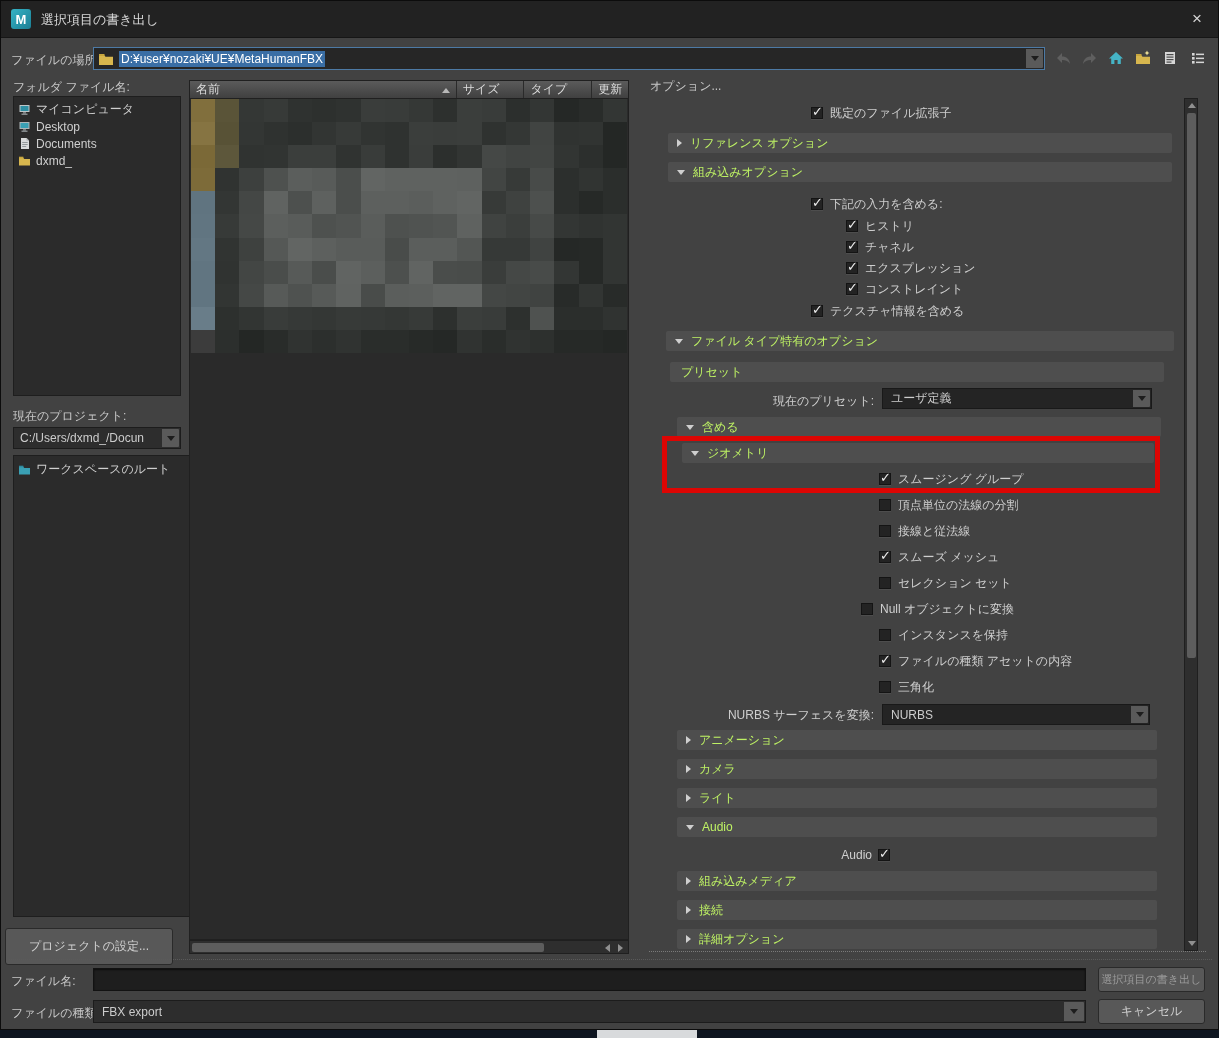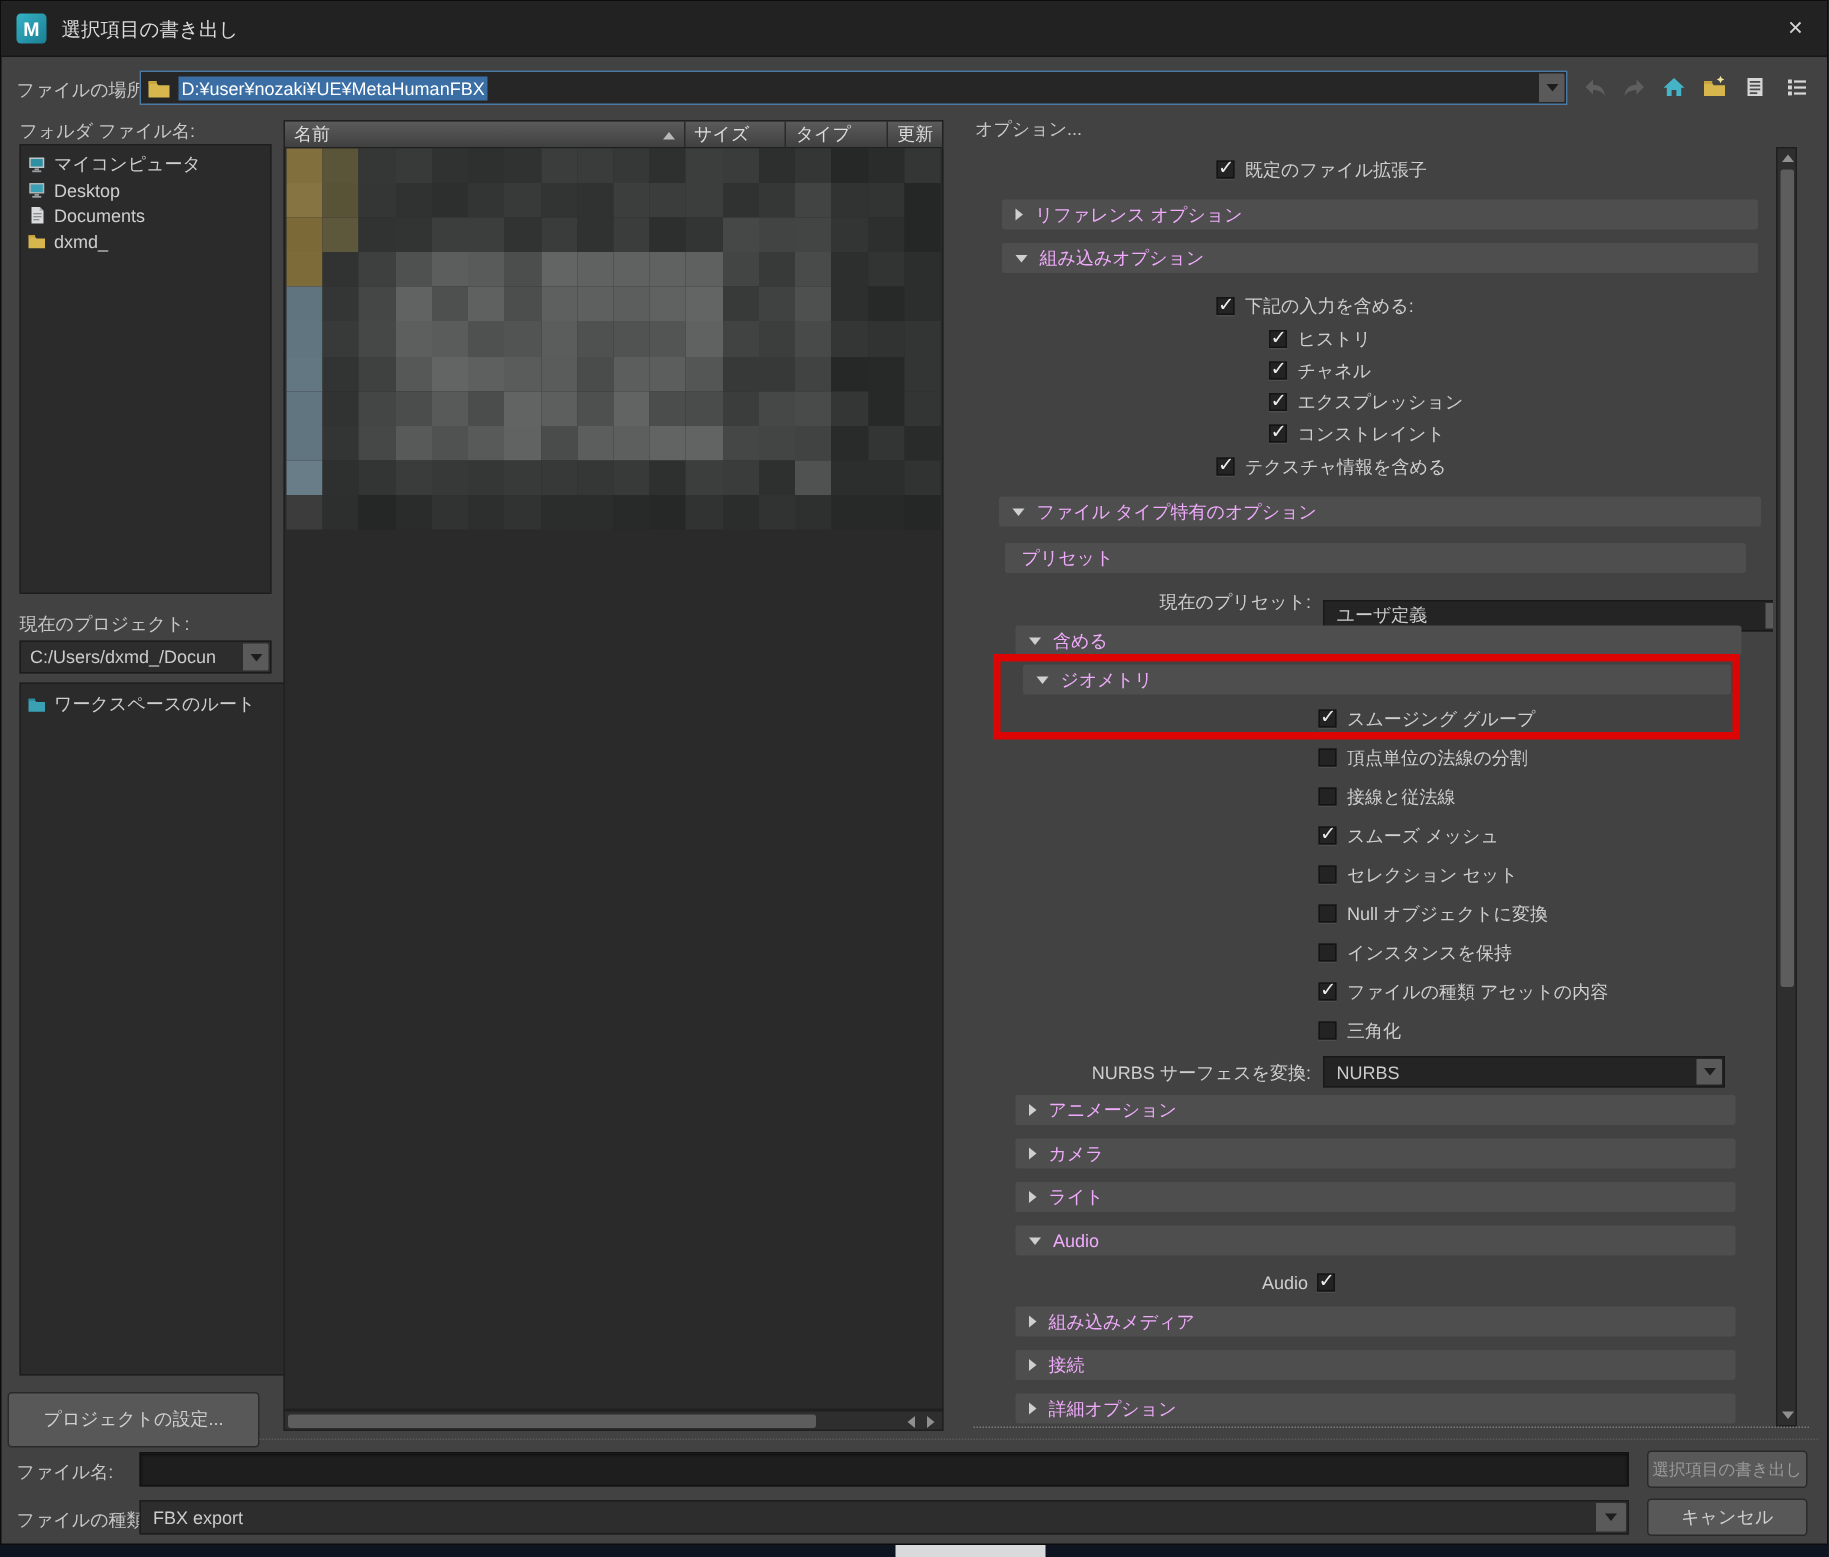--- a/index.html
+++ b/index.html
@@ -66,21 +66,21 @@
 
   
   .options { position:absolute; left:645px; top:75px; width:536px; height:875px; overflow:hidden; }
   .opt-title { position:absolute; left:4px; top:2px; font-size:12px; color:#c8c8c8; }
   .bar { position:absolute; height:20px; background:#4e4e4e; border-radius:2px; display:flex;
     align-items:center; padding-left:9px; }
   .bar .tri { width:0; height:0; margin-right:8px; flex:none;
     border-left:5px solid #cfcfcf; border-top:4px solid transparent; border-bottom:4px solid transparent; }
   .bar.open .tri { border-left:4px solid transparent; border-right:4px solid transparent;
     border-top:5px solid #cfcfcf; border-bottom:none; }
-  .bar-label { font-size:12px; color:#f0abfc; white-space:nowrap; }
+  .bar-label { font-size:12px; color:#bef264; white-space:nowrap; }
   .row-cb { position:absolute; display:flex; align-items:center; height:18px; }
   .cb { width:12px; height:12px; background:#232323; border:1px solid #141414;
     box-shadow:0 1px 0 rgba(255,255,255,.06); position:relative; flex:none; }
   .tick { display:none; position:absolute; left:0px; top:-4px; font-size:13px; font-weight:bold; color:#ededed; }
   .row-cb.checked .tick { display:block; }
   .cb-label { margin-left:7px; font-size:12px; color:#cfcfcf; white-space:nowrap; }
   .rlabel { position:absolute; font-size:12px; color:#cfcfcf; text-align:right; line-height:18px; white-space:nowrap; }
   .dd { position:absolute; height:21px; background:#242424; border:1px solid #191919; display:flex;
     align-items:center; padding-left:8px; font-size:12px; color:#cccccc; }
   .annotation { position:absolute; left:16px; top:360px; width:498px; height:57px;
@@ -513,21 +513,21 @@
 
     <div class="bar open" style="top:255px;left:20px;width:508px">
       <span class="tri"></span>
       <span class="bar-label">ファイル タイプ特有のオプション</span>
     </div>
     <div class="bar" style="top:286px;left:24px;width:494px;padding-left:11px">
       <span class="bar-label">プリセット</span>
     </div>
 
     <div class="rlabel" style="top:316px;left:0;width:228px">現在のプリセット:</div>
-    <div class="dd" style="top:324px;left:236px;width:314px">
+    <div class="dd" style="top:312px;left:236px;width:270px">
       <span>ユーザ定義</span>
       <span class="dd-btn">
           <span class="dd-tri"></span>
         </span>
     </div>
 
     <div class="bar open" style="top:341px;left:31px;width:484px">
       <span class="tri"></span>
       <span class="bar-label">含める</span>
     </div>
@@ -555,21 +555,21 @@
     <div class="row-cb checked" style="top:472px;left:233px">
       <span class="cb">
           <span class="tick">✓</span>
         </span>
       <span class="cb-label">スムーズ メッシュ</span>
     </div>
     <div class="row-cb" style="top:498px;left:233px">
       <span class="cb"></span>
       <span class="cb-label">セレクション セット</span>
     </div>
-    <div class="row-cb" style="top:524px;left:233px">
+    <div class="row-cb" style="top:524px;left:215px">
       <span class="cb"></span>
       <span class="cb-label">Null オブジェクトに変換</span>
     </div>
     <div class="row-cb" style="top:550px;left:233px">
       <span class="cb"></span>
       <span class="cb-label">インスタンスを保持</span>
     </div>
     <div class="row-cb checked" style="top:576px;left:233px">
       <span class="cb">
           <span class="tick">✓</span>

